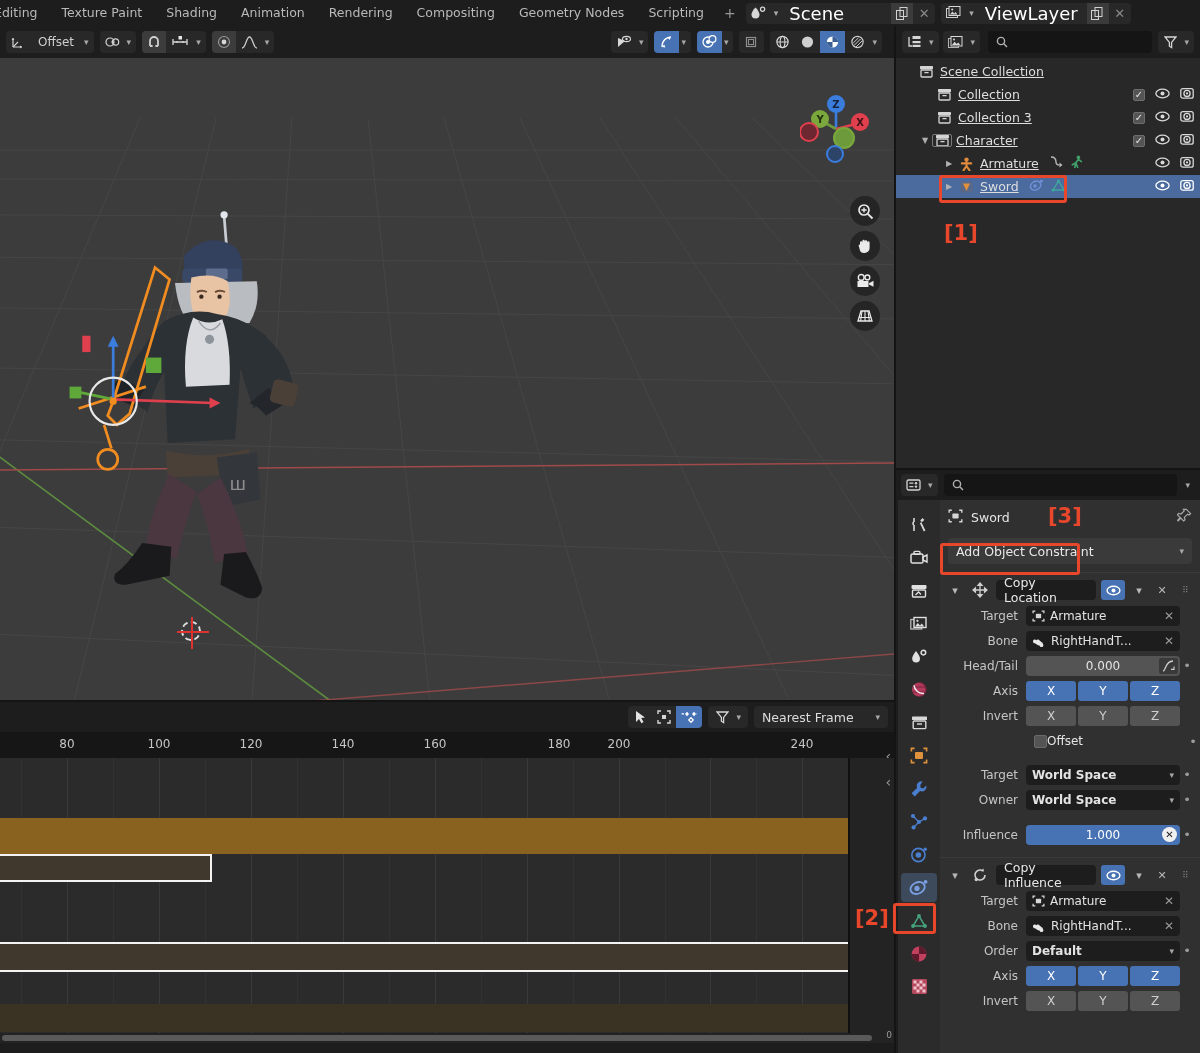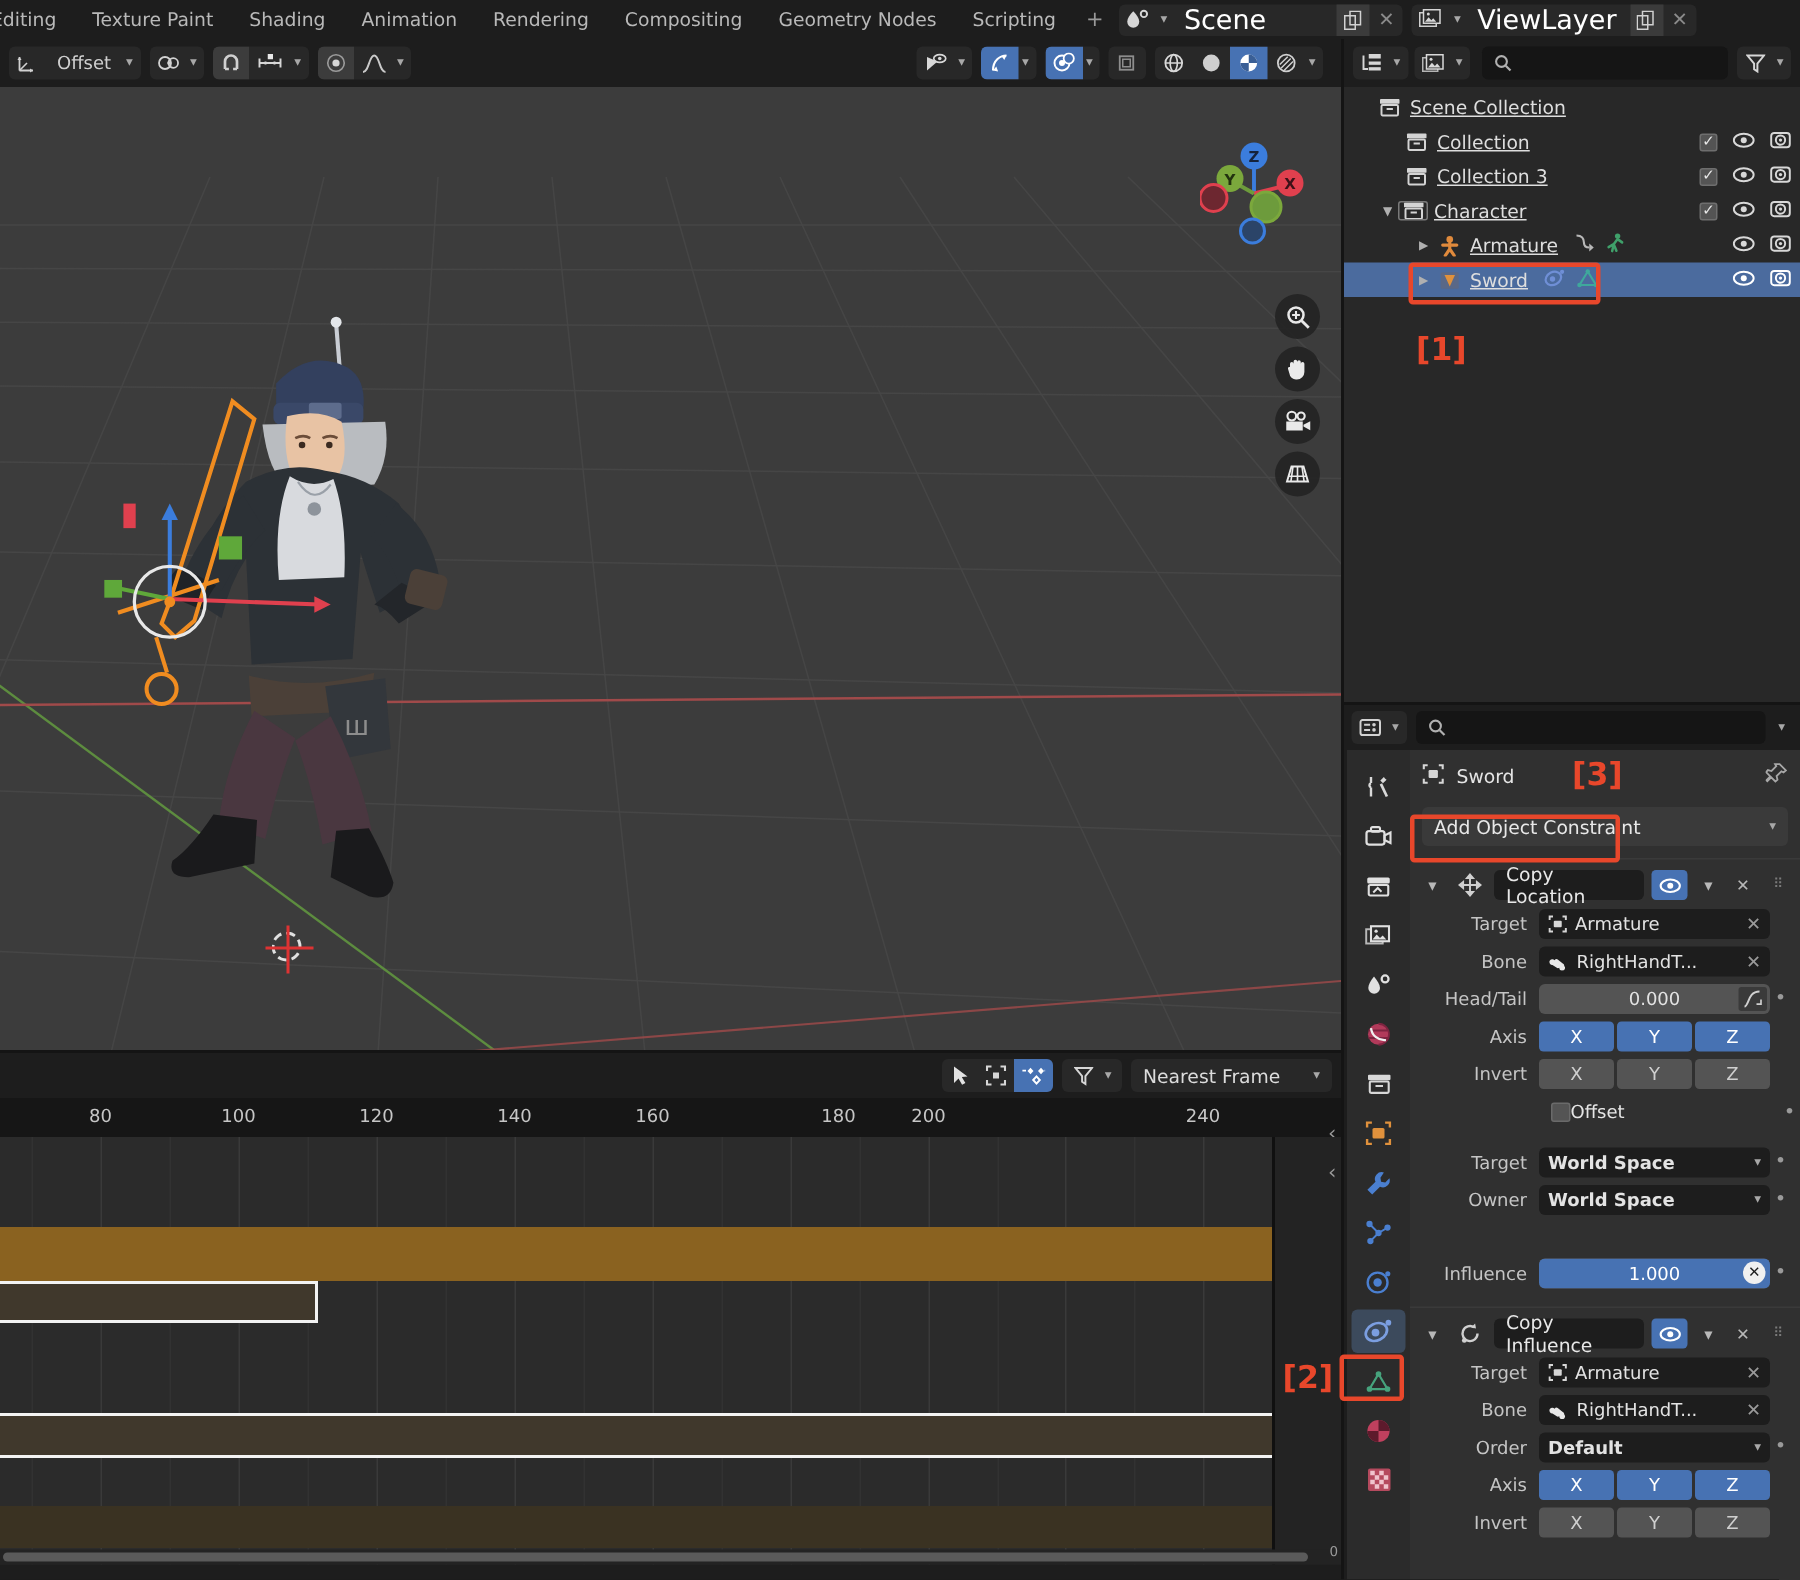--- a/index.html
+++ b/index.html
@@ -1157,21 +1157,21 @@
 
       <div class="prow">
         <span class="plabel">Owner</span>
         <span class="pfield dropdown">
           <span>World Space</span>
           <span class="chev" style="padding:0">▾</span>
         </span>
         <span class="dot">•</span>
       </div>
 
-      <div class="prow" style="margin-top:24px;">
+      <div class="prow" style="margin-top:10px;">
         <span class="plabel">Influence</span>
         <span class="slider">
           <b style="width:100%"></b>
           <span>1.000</span>
           <span class="xcircle">✕</span>
         </span>
         <span class="dot">•</span>
       </div>
     </div>
 

